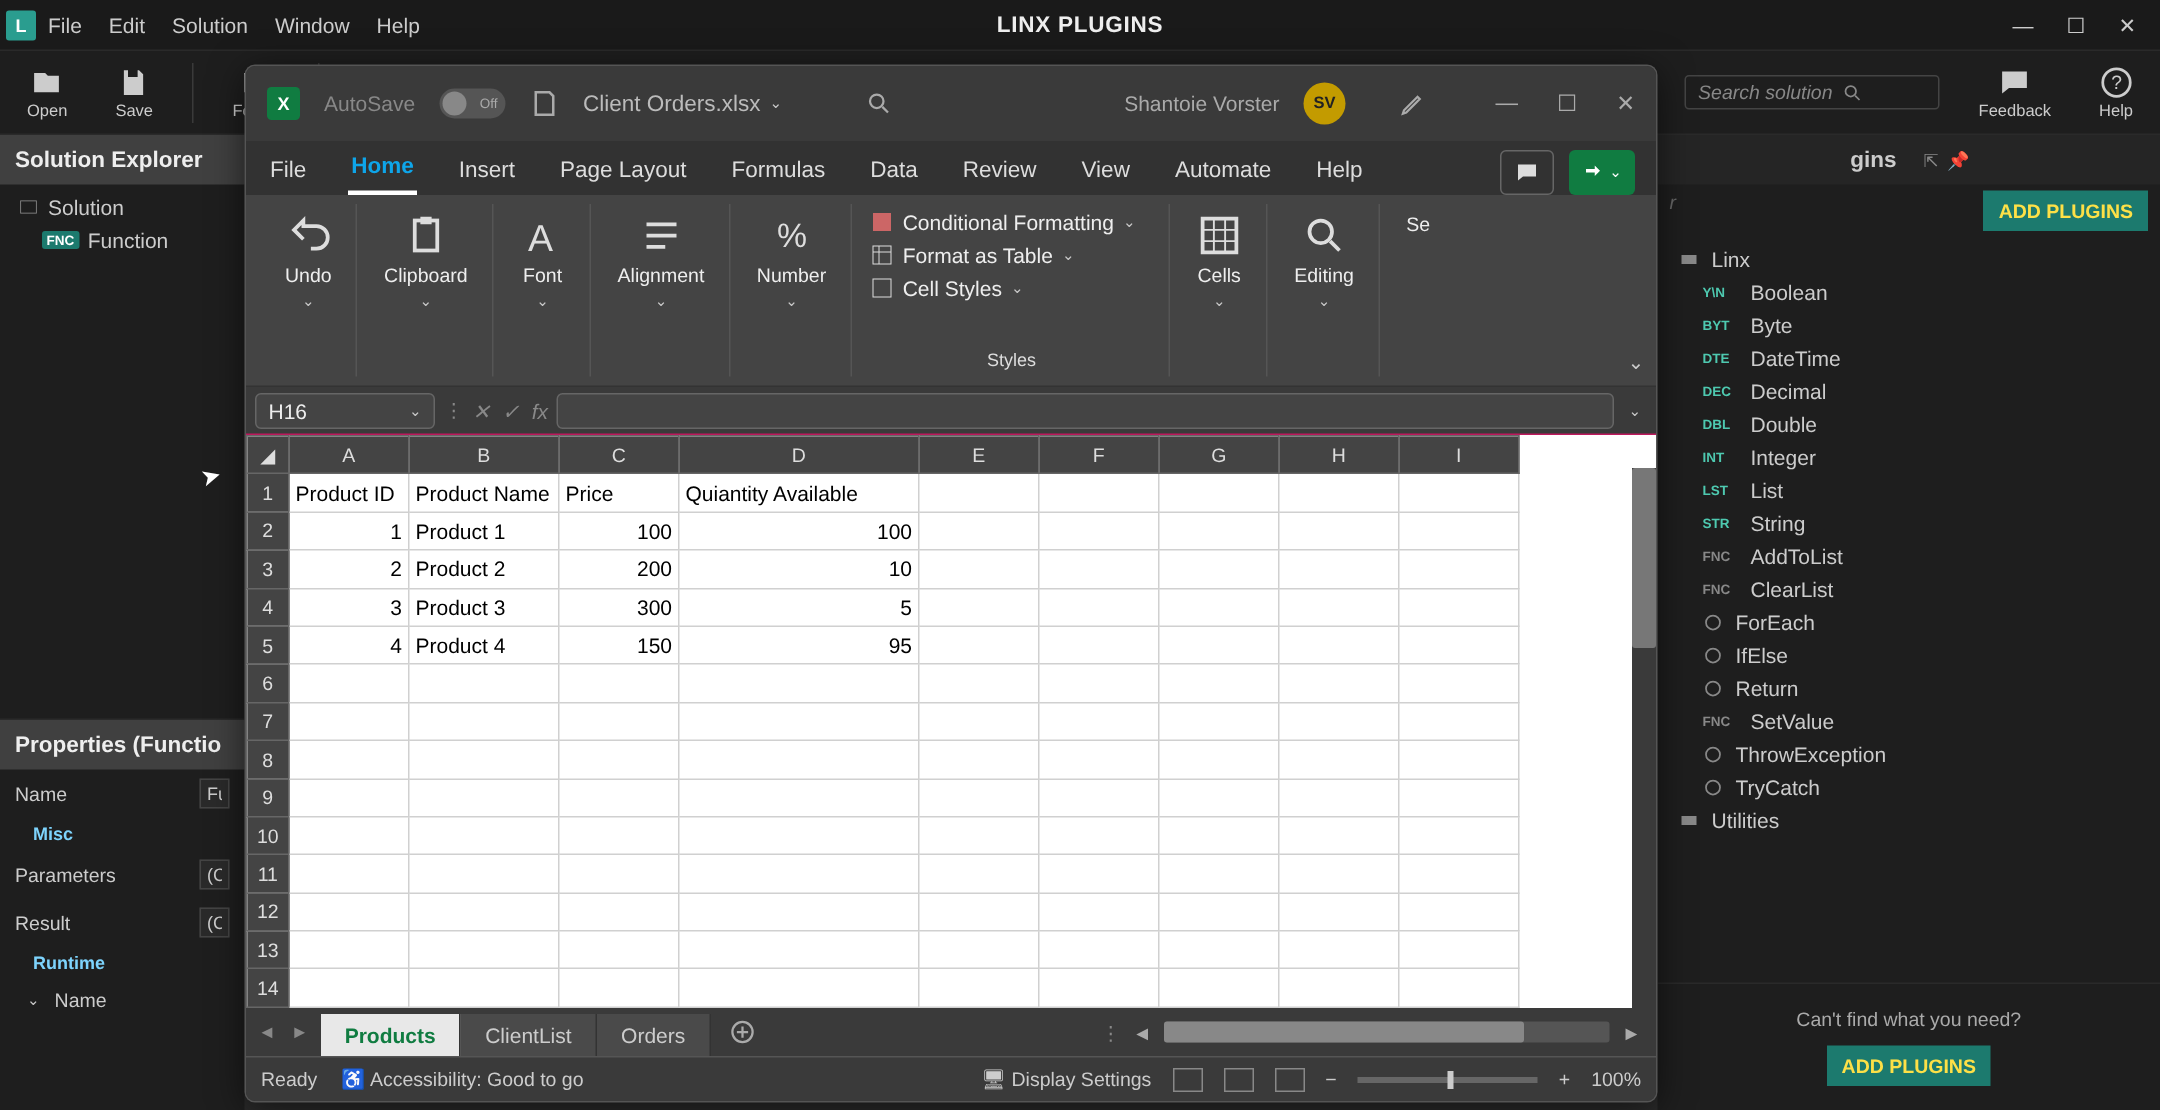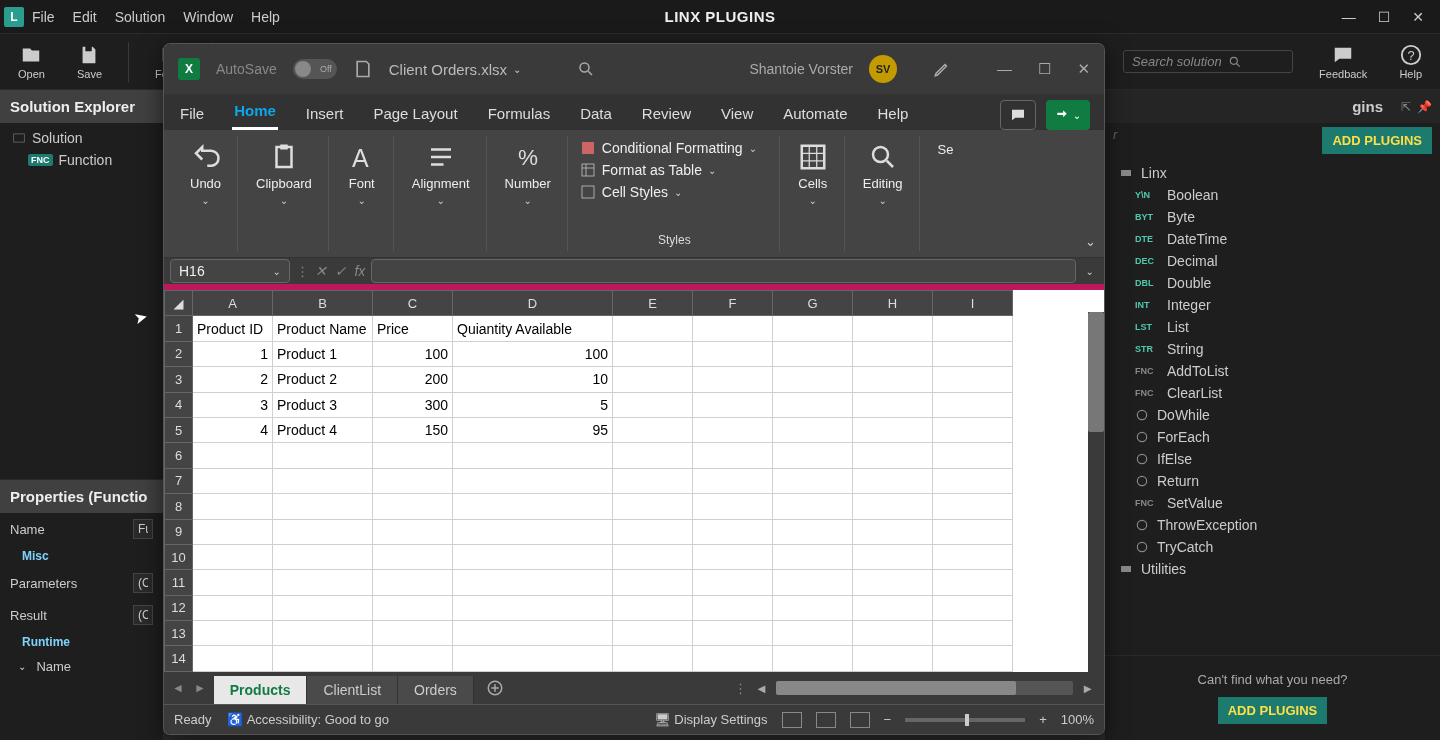--- a/index.html
+++ b/index.html
@@ -31,21 +31,21 @@
 .sol-icon { width: 14px; height: 14px; fill: #888; }
 
 .props { margin-top: auto; border-top: 1px solid #2a2a2a; font-size: 13px; }
 .prop-row { display: flex; padding: 6px 10px; gap: 8px; align-items: center; }
 .prop-label { flex: 1; color: #ccc; }
 .prop-input { width: 20px; background: #2a2a2a; border: 1px solid #444; color: #ccc; padding: 2px 4px; font-size: 12px; }
 .prop-section { padding: 4px 22px; font-weight: bold; color: #7dd3fc; font-size: 12px; }
 .prop-expand { padding: 6px 18px; display: flex; gap: 10px; align-items: center; }
 
 .linx-right { width: 336px; background: #1e1e1e; border-left: 1px solid #2a2a2a; display: flex; flex-direction: column; }
-.plugins-hdr { display: flex; align-items: center; justify-content: flex-end; background: #252525;}
+.plugins-hdr { display: flex; align-items: center; justify-content: center; background: #252525;}
 .plugins-hdr .title { padding: 8px 10px; font-size: 15px; font-weight: 600; }
 .plugins-hdr-icons { padding: 6px 8px; display: flex; gap: 6px; font-size: 12px; color: #888;}
 .add-plugins-btn { background: #1c7a6e; color: #fde047; padding: 6px 10px; font-size: 13px; font-weight: 600; cursor: default; }
 .filter-row { padding: 4px 8px; display: flex; justify-content: flex-end;}
 .plug-tree { padding: 4px 0; font-size: 14px; overflow: auto; flex: 1;}
 .plug-item { padding: 3px 14px; display: flex; align-items: center; gap: 8px; }
 .plug-item.level1 { padding-left: 30px; }
 .type-badge { font-size: 9px; color: #4ec9b0; font-weight: bold; width: 24px; }
 .fnc-type { color: #888; }
 .plug-icon { width: 14px; height: 12px; display: inline-block; }
@@ -82,21 +82,21 @@
 .rib-group:last-child { border-right: none;}
 .rib-big { display: flex; flex-direction: column; align-items: center; gap: 4px; font-size: 13px; color: #eee; padding: 2px 6px;}
 .rib-big svg { width: 30px; height: 30px; fill: #ddd; }
 .rib-label { font-size: 12px; color: #ddd; margin-top: auto; padding-top: 2px;}
 .rib-small-list { display: flex; flex-direction: column; gap: 6px; font-size: 14px; align-items: flex-start;}
 .rib-small-item { display: flex; gap: 6px; align-items: center; color: #eee;}
 .rib-small-item svg { width: 16px; height: 16px; fill: #ddd;}
 .caret { font-size: 10px; color: #ccc;}
 .rib-dropdown-caret { position: absolute; right: 8px; bottom: 8px; color: #ccc;}
 
-.formula-row { height: 32px; background: #3a3a3a; display: flex; align-items: center; padding: 0 6px; gap: 6px; border-bottom: 6px solid #be185d;}
+.formula-row { height: 32px; background: #3a3a3a; display: flex; align-items: center; padding: 0 6px; gap: 6px; border-bottom: 1px solid #be185d;}
 .namebox { width: 120px; height: 24px; background: #444; border: 1px solid #666; border-radius: 4px; color: #eee; padding: 2px 8px; display: flex; align-items: center; justify-content: space-between; font-size: 14px;}
 .fx-icons { display: flex; gap: 8px; color: #888; font-size: 14px; font-style: italic;}
 .fx-bar { flex: 1; height: 24px; background: #444; border: 1px solid #666; border-radius: 4px; }
 
 .sheet-area { flex: 1; display: flex; background: #fff; position: relative; overflow: hidden;}
 table.sheet { border-collapse: collapse; font-size: 14px; color: #000; background: #fff; }
 table.sheet th { background: #444; color: #ddd; font-weight: normal; border: 1px solid #666; font-size: 13px; height: 22px; }
 table.sheet th.corner { background: #444; width: 28px;}
 table.sheet th.col { width: 80px; }
 table.sheet th.col.wide { width: 100px; }
@@ -281,26 +281,20 @@
           <span class="type-badge">STR</span>
           <span>String</span>
         </div>
         <div class="plug-item level1">
           <span class="type-badge fnc-type">FNC</span>
           <span>AddToList</span>
         </div>
         <div class="plug-item level1">
           <span class="type-badge fnc-type">FNC</span>
           <span>ClearList</span>
-        </div>
-        <div class="plug-item level1">
-          <svg width="14" height="14" viewBox="0 0 24 24" stroke="#888" fill="none" stroke-width="2">
-            <circle cx="12" cy="12" r="8"></circle>
-          </svg>
-          <span>DoWhile</span>
         </div>
         <div class="plug-item level1">
           <svg width="14" height="14" viewBox="0 0 24 24" stroke="#888" fill="none" stroke-width="2">
             <circle cx="12" cy="12" r="8"></circle>
           </svg>
           <span>ForEach</span>
         </div>
         <div class="plug-item level1">
           <svg width="14" height="14" viewBox="0 0 24 24" stroke="#888" fill="none" stroke-width="2">
             <circle cx="12" cy="12" r="8"></circle>

